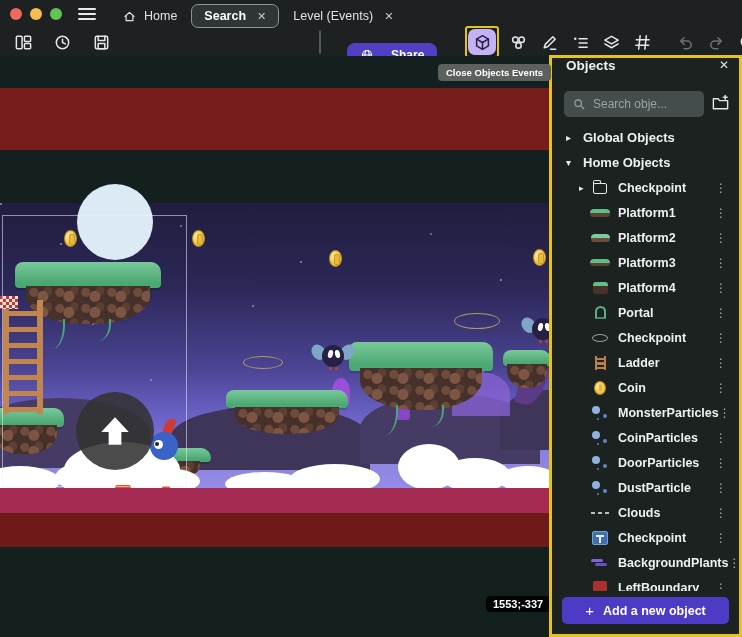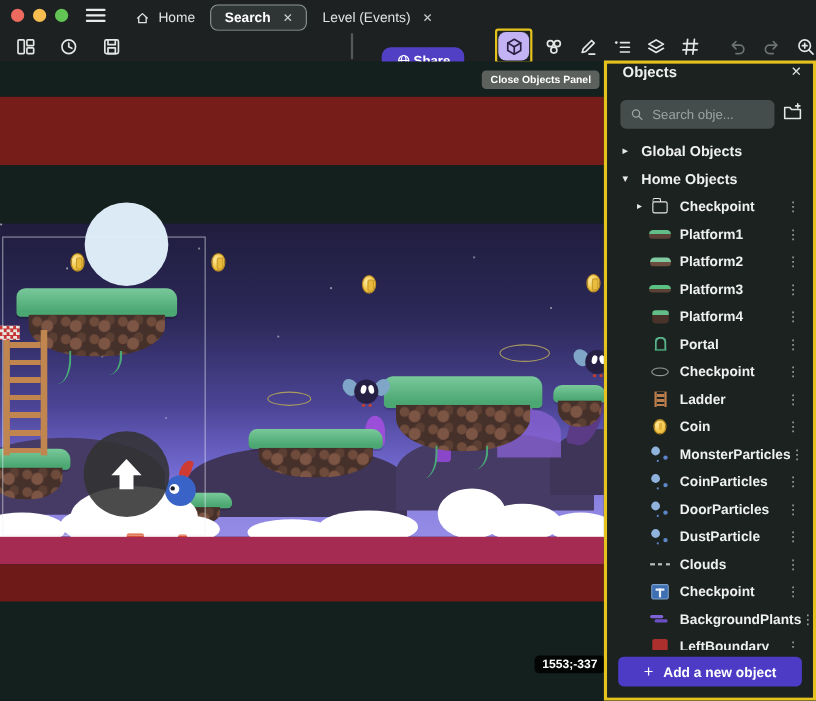--- a/index.html
+++ b/index.html
@@ -21,21 +21,21 @@
   .tab svg { width:15px; height:15px; stroke:#dfe3e2; fill:none; stroke-width:1.6; stroke-linecap:round; stroke-linejoin:round; }
 
   
   .toolbar { position:absolute; left:0; top:28px; width:742px; height:28px; background:#1d2121; display:flex; align-items:center; }
   svg.ti { width:19px; height:19px; stroke:currentColor; fill:none; stroke-width:1.6; stroke-linecap:round; stroke-linejoin:round; display:block; }
   .tbtn { color:#e3e7e6; padding:2px; margin:0 4px; cursor:pointer; }
   .tbtn.disabled { color:#6d7372; }
   .left-icons { display:flex; align-items:center; margin-left:8px; gap:8px; }
   .preview-group { display:flex; align-items:center; height:24px; border:1px solid #555b5a; border-radius:8px; margin-left:202px; color:#f2f4f3; overflow:hidden; }
   .preview-main { display:flex; align-items:center; gap:6px; padding:0 12px; cursor:pointer; font-size:12px; font-weight:bold; }
-  .share-btn { display:flex; align-items:center; gap:2px; height:24px; padding:0 13px; margin-left:26px; background:#5140c4; border-radius:8px; color:#fff; font-size:12px; font-weight:bold; cursor:pointer;margin-top:25px; }
+  .share-btn { display:flex; align-items:center; gap:17px; height:24px; padding:0 13px; margin-left:26px; background:#5140c4; border-radius:8px; color:#fff; font-size:12px; font-weight:bold; cursor:pointer;margin-top:25px; }
   .share-btn svg { width:14px; height:14px; }
   .cube-highlight { margin-left:28px; border:2px solid #e5c31e; border-radius:3px; padding:1px; }
   .cube-active { width:28px; height:26px; background:#c3b2f4; border-radius:7px; display:flex; align-items:center; justify-content:center; color:#2a2142; cursor:pointer; }
   .tb-sep { width:1px; height:18px; background:#3b4140; margin:0 6px; }
 
   
   .canvas { position:absolute; left:0; top:56px; width:549px; height:581px; overflow:hidden; background:#14201d; }
   .band { position:absolute; left:0; width:549px; }
   .band.z1 { z-index:1; } .band.z3 { z-index:3; }
   .sky { position:absolute; left:0; top:147px; width:549px; height:285px; z-index:0;
@@ -378,21 +378,21 @@
         </svg>
     </div>
 
     <div class="band z3" style="top:432px;height:25px;background:#a52b52;"></div>
     <div class="band z3" style="top:457px;height:34px;background:#6d1a19;"></div>
     <div class="band z3" style="top:491px;height:90px;background:#14201d;"></div>
 
     <div class="coord-badge">1553;-337</div>
   </div>
 
-  <div class="tooltip">Close Objects Panel</div>
+  <div class="tooltip">Close Objects Events</div>
 
   <div class="panel-frame">
     <div class="panel">
       <div class="panel-header">
         <span class="panel-title">Objects</span>
         <span class="panel-close">✕</span>
       </div>
       <div class="search-row">
         <span class="search-box">
           <svg viewBox="0 0 20 20">

